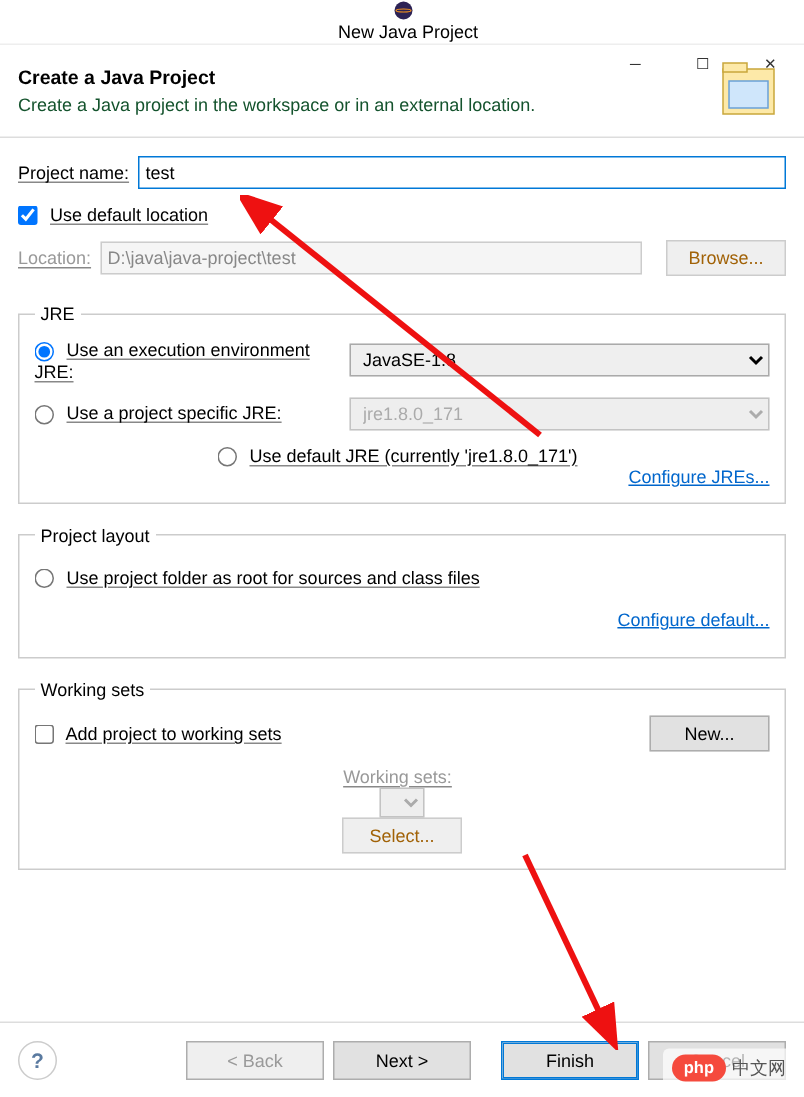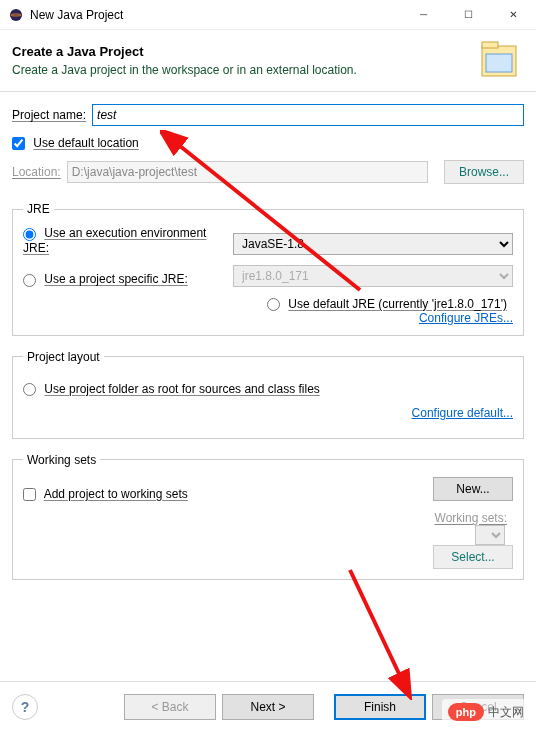--- a/index.html
+++ b/index.html
@@ -1,39 +1,39 @@
 <!DOCTYPE html>
 <html><head>
 <meta charset="utf-8">
 <style>
 * { box-sizing: border-box; margin: 0; padding: 0; font-family: "Segoe UI", Tahoma, sans-serif; font-size: 12px; }
 body { background: #fff; width: 536px; height: 731px; position: relative; overflow: hidden; }
-.titlebar { height: 30px; display: flex; align-items: center; padding-left: 8px; border-bottom: 1px solid #eee; }
+.titlebar { height: 30px; display: flex; align-items: center; padding-left: 8px; border-bottom: 1px solid #eee; flex-direction: column; }
 .titlebar .icon { width: 16px; height: 16px; margin-right: 6px; display: flex; align-items: center; justify-content: center; }
 .win-controls { margin-left: auto; display: flex; }
 .win-btn { width: 45px; height: 30px; display: flex; align-items: center; justify-content: center; font-family: "Segoe UI Symbol"; font-size: 10px; color: #333; }
 .banner { height: 62px; background: #fff; border-bottom: 1px solid #ddd; padding: 8px 12px; display: flex; align-items: center; }
 .banner-text h1 { font-size: 13px; font-weight: bold; margin-bottom: 4px; }
 .banner-text p { font-size: 12px; color: #14532d; }
 .banner-icon { margin-left: auto; }
 .content { padding: 12px; }
 .row { display: flex; align-items: center; margin-bottom: 10px; }
 .label { margin-right: 6px; text-decoration: underline; text-decoration-color: #888; text-underline-offset: 2px; }
 .disabled { color: #999; }
 input[type="text"] { height: 22px; border: 1px solid #7a7a7a; padding: 2px 4px; font-size: 12px; }
 .highlight { border: 1px solid #0078d7 !important; }
 input[type="text"]:disabled { background: #f5f5f5; color: #888; border: 1px solid #ccc; }
 input[type="checkbox"], input[type="radio"] { margin-right: 5px; vertical-align: middle; }
 select { height: 22px; border: 1px solid #aaa; background: #efefef; padding: 1px 4px; font-size: 12px; }
 select:disabled { color: #888; background: #e8e8e8; }
 .btn { height: 24px; min-width: 80px; background: #e1e1e1; border: 1px solid #adadad; padding: 0 10px; font-size: 12px; cursor: pointer; }
-.btn:disabled { color: #0f766e; background: #efefef; border: 1px solid #ccc; }
+.btn:disabled { color: #a16207; background: #efefef; border: 1px solid #ccc; }
 fieldset { border: 1px solid #ccc; padding: 10px 10px; margin-bottom: 14px; }
 legend { padding: 0 4px; font-size: 12px; }
-.fieldset-row { display: flex; align-items: flex-end; margin-bottom: 10px; min-height: 22px; }
+.fieldset-row { display: flex; align-items: center; margin-bottom: 10px; min-height: 22px; }
 .fieldset-row:last-child { margin-bottom: 0; flex-direction: column; }
 .link { color: #0066cc; text-decoration: underline; cursor: pointer; margin-left: auto; }
 .spacer { flex: 1; }
 .bottom-bar { position: absolute; bottom: 0; left: 0; right: 0; height: 50px; border-top: 1px solid #ddd; display: flex; align-items: center; padding: 0 12px; background: #fff; }
 .help-btn { width: 26px; height: 26px; border: 1px solid #ccc; border-radius: 50%; display: flex; align-items: center; justify-content: center; color: #5a7aa0; font-weight: bold; font-size: 14px; }
 .wizard-btn { height: 26px; min-width: 92px; background: #e1e1e1; border: 1px solid #adadad; margin-left: 6px; font-size: 12px; }
 .wizard-btn:disabled { color: #999; background: #efefef; }
 .wizard-btn.default { border: 1px solid #0078d7; box-shadow: inset 0 0 0 1px #0078d7; }
 
 .arrow { position: absolute; pointer-events: none; }
@@ -69,21 +69,21 @@
       <rect x="8" y="6" width="16" height="6" fill="#fde9a8" stroke="#c9a73b"></rect>
       <rect x="12" y="18" width="26" height="18" fill="#cfe6fb" stroke="#6aa1d8"></rect>
     </svg>
   </div>
 </div>
 
 <div class="content">
 
   <div class="row">
     <span class="label">Project name:</span>
-    <input type="text" class="highlight" style="flex: 1 1 0%; font-style: italic;" value="test">
+    <input type="text" class="highlight" style="flex: 1 1 0%;" value="test">
   </div>
 
   <div class="row">
     <label>
       <input type="checkbox" checked="" style="">
       <span class="label">Use default location</span>
     </label>
   </div>
 
   <div class="row" style="margin-bottom:18px">

